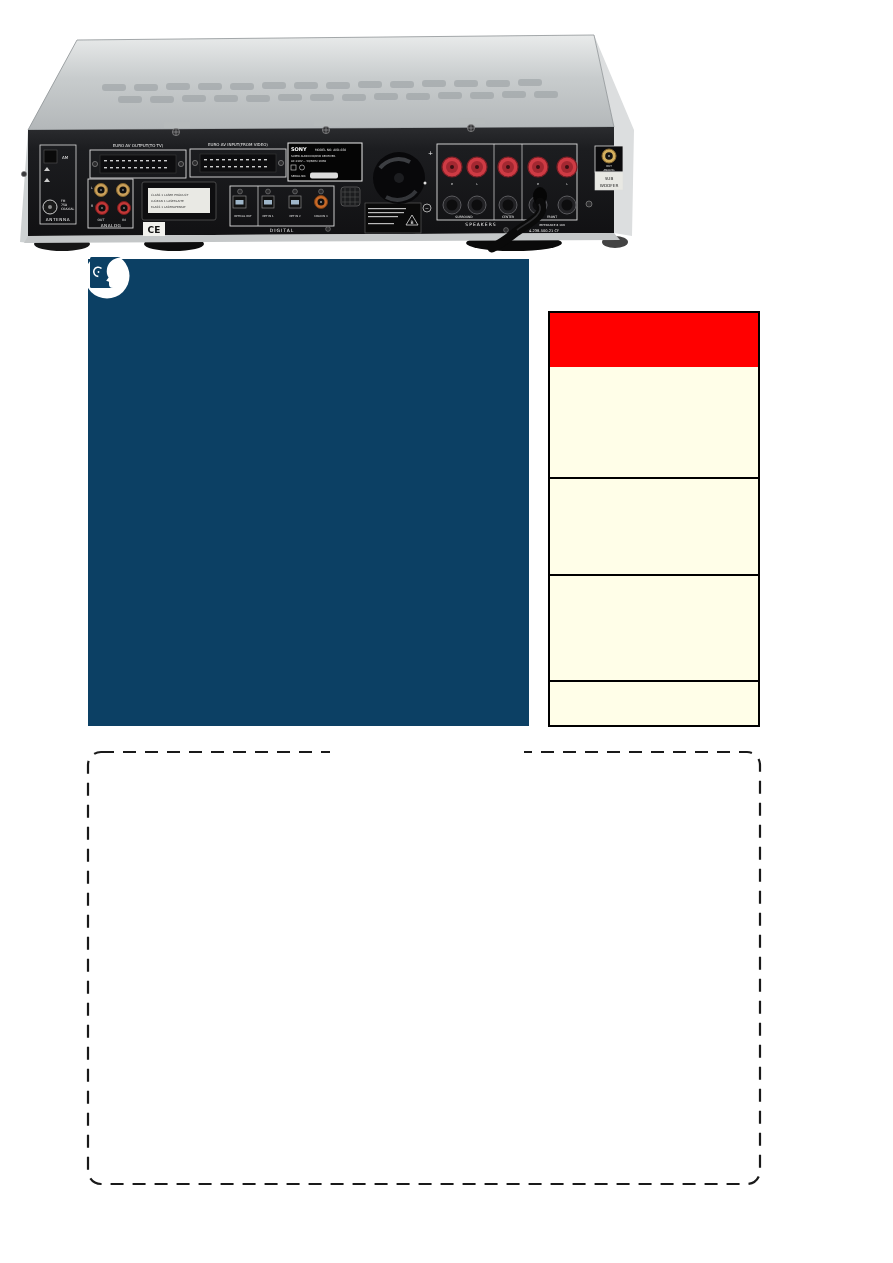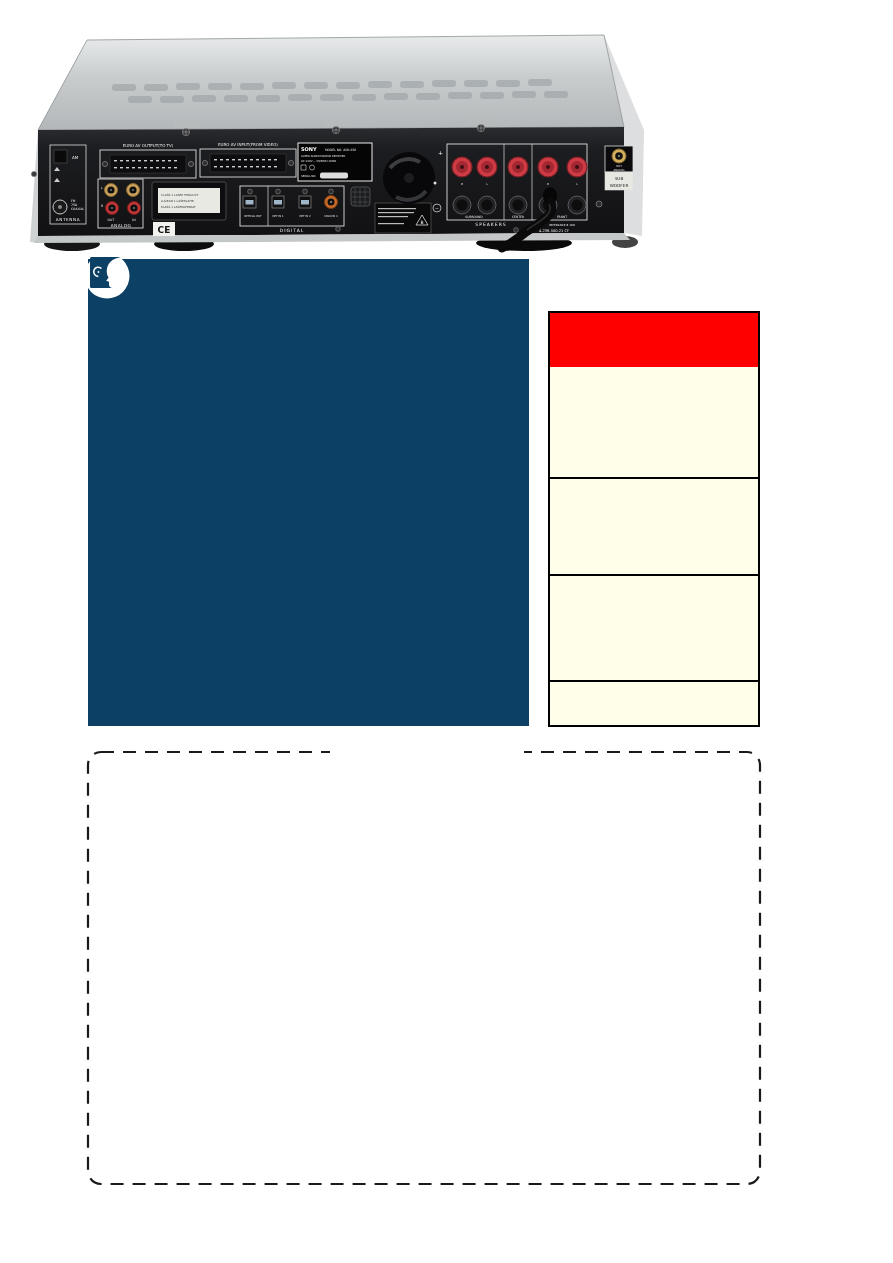--- a/index.html
+++ b/index.html
@@ -2,21 +2,21 @@
 <html><head>
 <meta charset="utf-8">
 <style>
   html,body{margin:0;padding:0;}
   body{
     width:893px;height:1263px;position:relative;background:#ffffff;
     font-family:"DejaVu Sans", sans-serif;overflow:hidden;
   }
   .abs{position:absolute;}
   
-  #photo{left:24px;top:26px;width:636px;height:228px;text-decoration:underline;}
+  #photo{left:14px;top:26px;width:636px;height:228px;text-decoration:underline;}
   
   #info-panel{left:88px;top:259px;width:441px;height:467px;background:#0c4064;}
   #chapter-icon{position:absolute;left:-9px;top:-9px;width:56px;height:56px;}
   
   #sidebar-table{
     left:548px;top:311px;width:212px;height:416px;border:2px solid #000000;
     background:#fffee8;box-sizing:border-box;display:flex;flex-direction:column;
   }
   #sidebar-table .hdr{height:54px;flex:none;}
   #sidebar-table .row{flex:none;}

